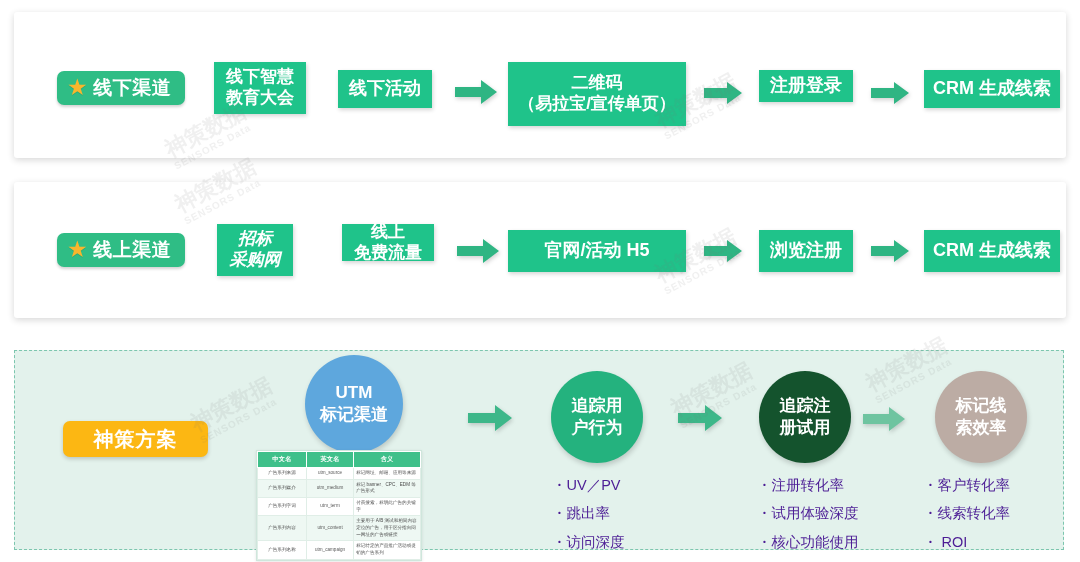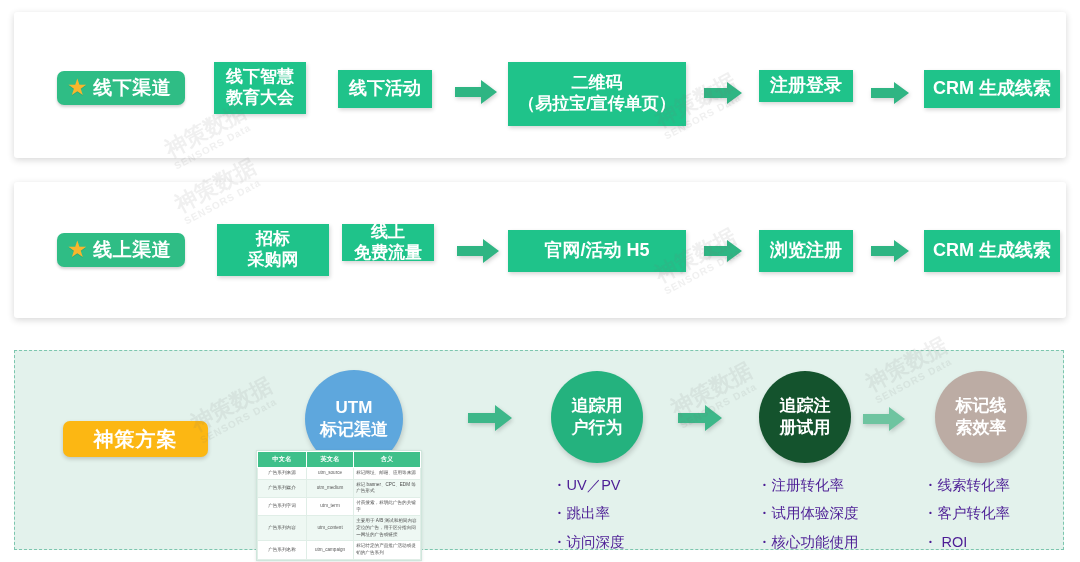--- a/index.html
+++ b/index.html
@@ -232,21 +232,21 @@
     </div>
   </div>
 
   <div class="panel" id="panel-online">
 
     <div class="star-badge" style="left:43px; top:51px; height:34px;">
       <span class="star-glyph">★</span>
       <span>线上渠道</span>
     </div>
 
-    <div class="gbox" style="left:203px; top:42px; width:112px; height:52px; font-size:17px;">招标
+    <div class="gbox" style="left:203px; top:42px; width:76px; height:52px; font-size:17px;font-style:italic;">招标
 采购网</div>
 
     <div class="gbox" style="left:328px; top:42px; width:92px; height:37px; font-size:17px;">线上
 免费流量</div>
 
     <div class="arrow" style="left:443px; top:57px;">
       <svg width="42" height="24" viewBox="0 0 42 24">
         <polygon points="0,7 26,7 26,0 42,12 26,24 26,17 0,17" fill="#2fb583"></polygon>
       </svg>
     </div>
@@ -274,21 +274,21 @@
     </div>
     <div class="wm" style="left:640px; top:60px;">
       <span>神策数据</span><small>SENSORS Data</small>
     </div>
   </div>
 
   <div id="panel-solution">
 
     <div class="sol-badge" style="left:48px; top:70px; width:145px; height:36px;">神策方案</div>
 
-    <div class="circle c-utm" style="left:290px; top:19px; width:98px; height:98px;">
+    <div class="circle c-utm" style="left:290px; top:4px; width:98px; height:98px;">
       <span class="ctext">UTM
 标记渠道</span>
     </div>
 
     <div class="arrow" style="left:453px; top:54px;">
       <svg width="44" height="26" viewBox="0 0 44 26">
         <polygon points="0,8 27,8 27,0 44,13 27,26 27,18 0,18" fill="#3db789"></polygon>
       </svg>
     </div>
 
@@ -325,22 +325,22 @@
         <polygon points="0,7 26,7 26,0 42,12 26,24 26,17 0,17" fill="#6ec4a0"></polygon>
       </svg>
     </div>
 
     <div class="circle c-lead" style="left:920px; top:20px; width:92px; height:92px;align-items:center;">
       <span class="ctext">标记线
 索效率</span>
     </div>
 
     <div class="bullets" style="left:908px; top:120px;">
+      <div>・客户转化率</div>
       <div>・线索转化率</div>
-      <div>・客户转化率</div>
       <div>・ ROI</div>
     </div>
 
     <div class="wm" style="left:175px; top:40px;">
       <span>神策数据</span><small>SENSORS Data</small>
     </div>
     <div class="wm" style="left:655px; top:25px;">
       <span>神策数据</span><small>SENSORS Data</small>
     </div>
     <div class="wm" style="left:850px; top:0px;">

